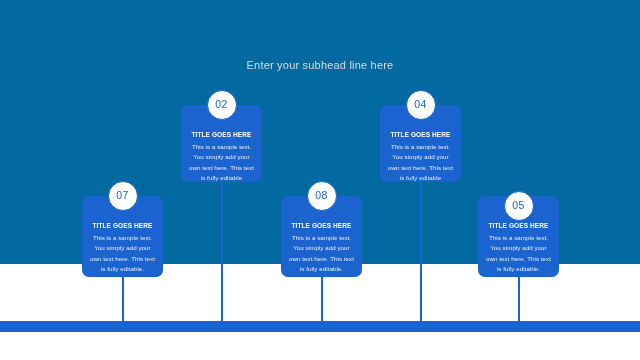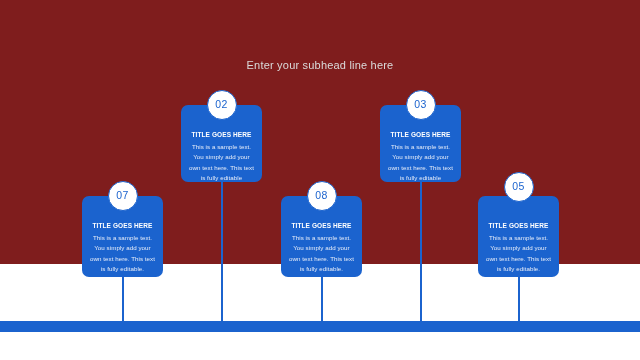--- a/index.html
+++ b/index.html
@@ -11,21 +11,21 @@
     height: 360px;
     background: #ffffff;
     font-family: "Liberation Sans", sans-serif;
     overflow: hidden;
   }
 
   #slide {
     position: relative;
     width: 640px;
     height: 264px;
-    background: #7f1d1d;
+    background: #0369a1;
   }
 
   
   #subhead {
     position: absolute;
     left: 0;
     top: 59px;
     width: 640px;
     text-align: center;
     font-size: 11px;
@@ -136,27 +136,27 @@
           <div class="card-body">This is a sample text. You simply add your own text here. This text is fully editable.</div>
         </div>
         <div class="badge" style="top: 181px;">08</div>
       </div>
       <div class="milestone" style="left: 380px;">
         <div class="stem" style="top: 182px; height: 139px;"></div>
         <div class="card" style="top: 105px; height: 77px;">
           <div class="card-title">TITLE GOES HERE</div>
           <div class="card-body">This is a sample text. You simply add your own text here. This text is fully editable</div>
         </div>
-        <div class="badge" style="top: 90px;">03</div>
+        <div class="badge" style="top: 90px;">04</div>
       </div>
       <div class="milestone" style="left: 478px;">
         <div class="stem" style="top: 277px; height: 44px;"></div>
         <div class="card" style="top: 196px; height: 81px;">
           <div class="card-title">TITLE GOES HERE</div>
           <div class="card-body">This is a sample text. You simply add your own text here. This text is fully editable.</div>
         </div>
-        <div class="badge" style="top: 172px;">05</div>
+        <div class="badge" style="top: 191px;">05</div>
       </div>
     </div>
 
   <div id="baseline-bar"></div>
 
 </div>
 
 </body></html>

